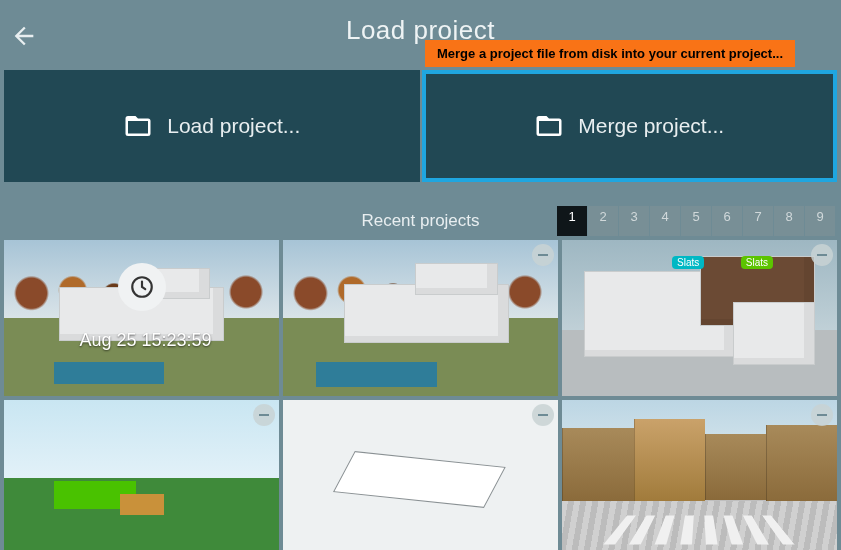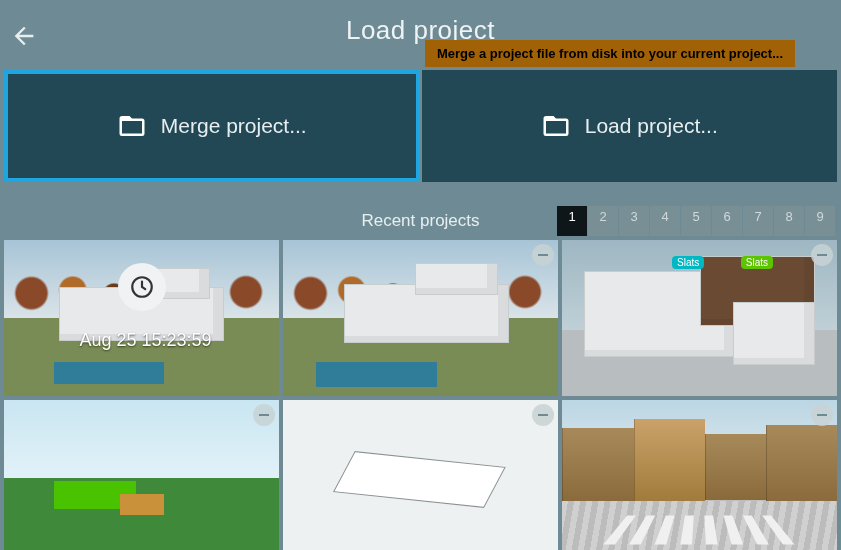--- a/index.html
+++ b/index.html
@@ -53,21 +53,21 @@
   .action-btn:first-child { margin-right: 2px; }
   .action-btn.highlighted {
     outline: 4px solid #1fa6e0;
     outline-offset: -4px;
     position: relative;
   }
   .tooltip {
     position: absolute;
     top: 40px;
     left: 425px;
-    background: #a16207;
+    background: #f97316;
     color: #000;
     font-size: 13px;
     font-weight: 700;
     padding: 6px 12px;
     z-index: 10;
     white-space: nowrap;
   }
   .recent-header {
     display: flex;
     align-items: center;
@@ -204,31 +204,31 @@
     <svg width="28" height="28" viewBox="0 0 24 24">
         <path d="M20 11H7.8l5.6-5.6L12 4l-8 8 8 8 1.4-1.4L7.8 13H20z" fill="#e8eef0"></path>
       </svg>
   </div>
   <div class="title">Load project</div>
 </div>
 
 <div class="tooltip">Merge a project file from disk into your current project...</div>
 
 <div class="actions">
+  <div class="action-btn">
+    <svg width="30" height="30" viewBox="0 0 24 24">
+        <path class="folder-icon" d="M20 6h-8l-2-2H4a2 2 0 0 0-2 2v12a2 2 0 0 0 2 2h16a2 2 0 0 0 2-2V8a2 2 0 0 0-2-2zm0 12H4V8h16z"></path>
+      </svg>
+    <span>Load project...</span>
+  </div>
   <div class="action-btn highlighted">
     <svg width="30" height="30" viewBox="0 0 24 24">
         <path class="folder-icon" d="M20 6h-8l-2-2H4a2 2 0 0 0-2 2v12a2 2 0 0 0 2 2h16a2 2 0 0 0 2-2V8a2 2 0 0 0-2-2zm0 12H4V8h16z"></path>
       </svg>
     <span>Merge project...</span>
-  </div>
-  <div class="action-btn">
-    <svg width="30" height="30" viewBox="0 0 24 24">
-        <path class="folder-icon" d="M20 6h-8l-2-2H4a2 2 0 0 0-2 2v12a2 2 0 0 0 2 2h16a2 2 0 0 0 2-2V8a2 2 0 0 0-2-2zm0 12H4V8h16z"></path>
-      </svg>
-    <span>Load project...</span>
   </div>
 </div>
 
 <div class="recent-header">
   <div class="recent-label">Recent projects</div>
   <div class="pager" id="pager">
       <div class="page active">1</div>
       <div class="page">2</div>
       <div class="page">3</div>
       <div class="page">4</div>

